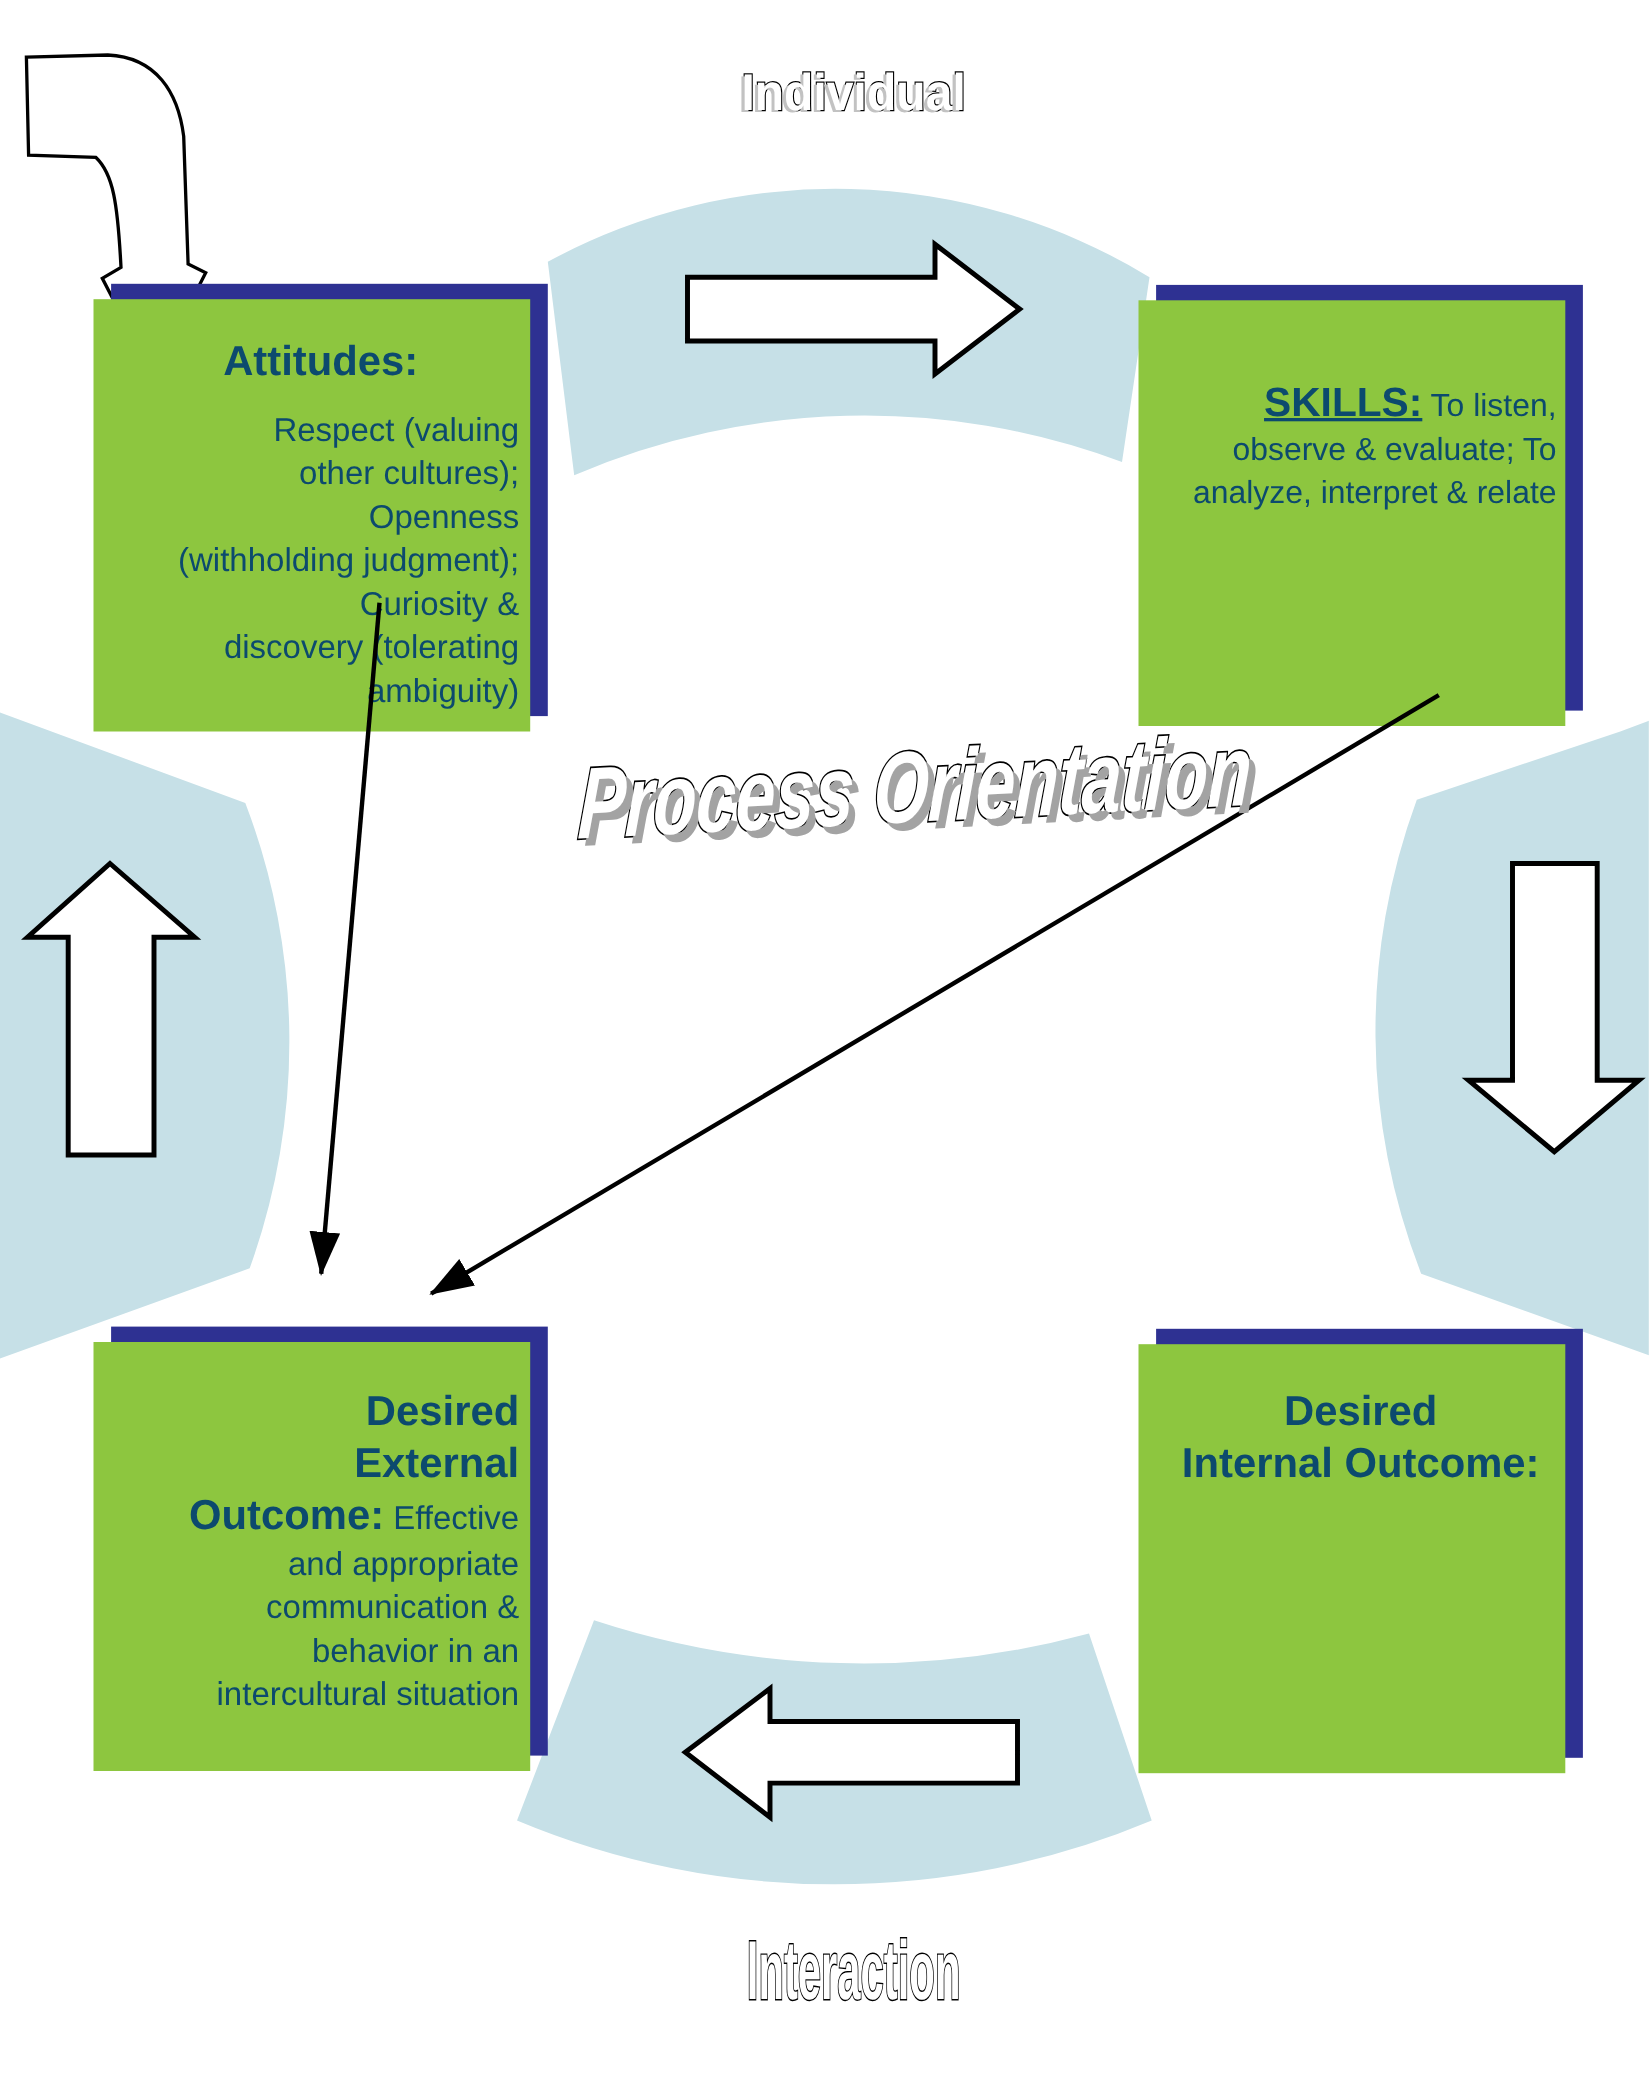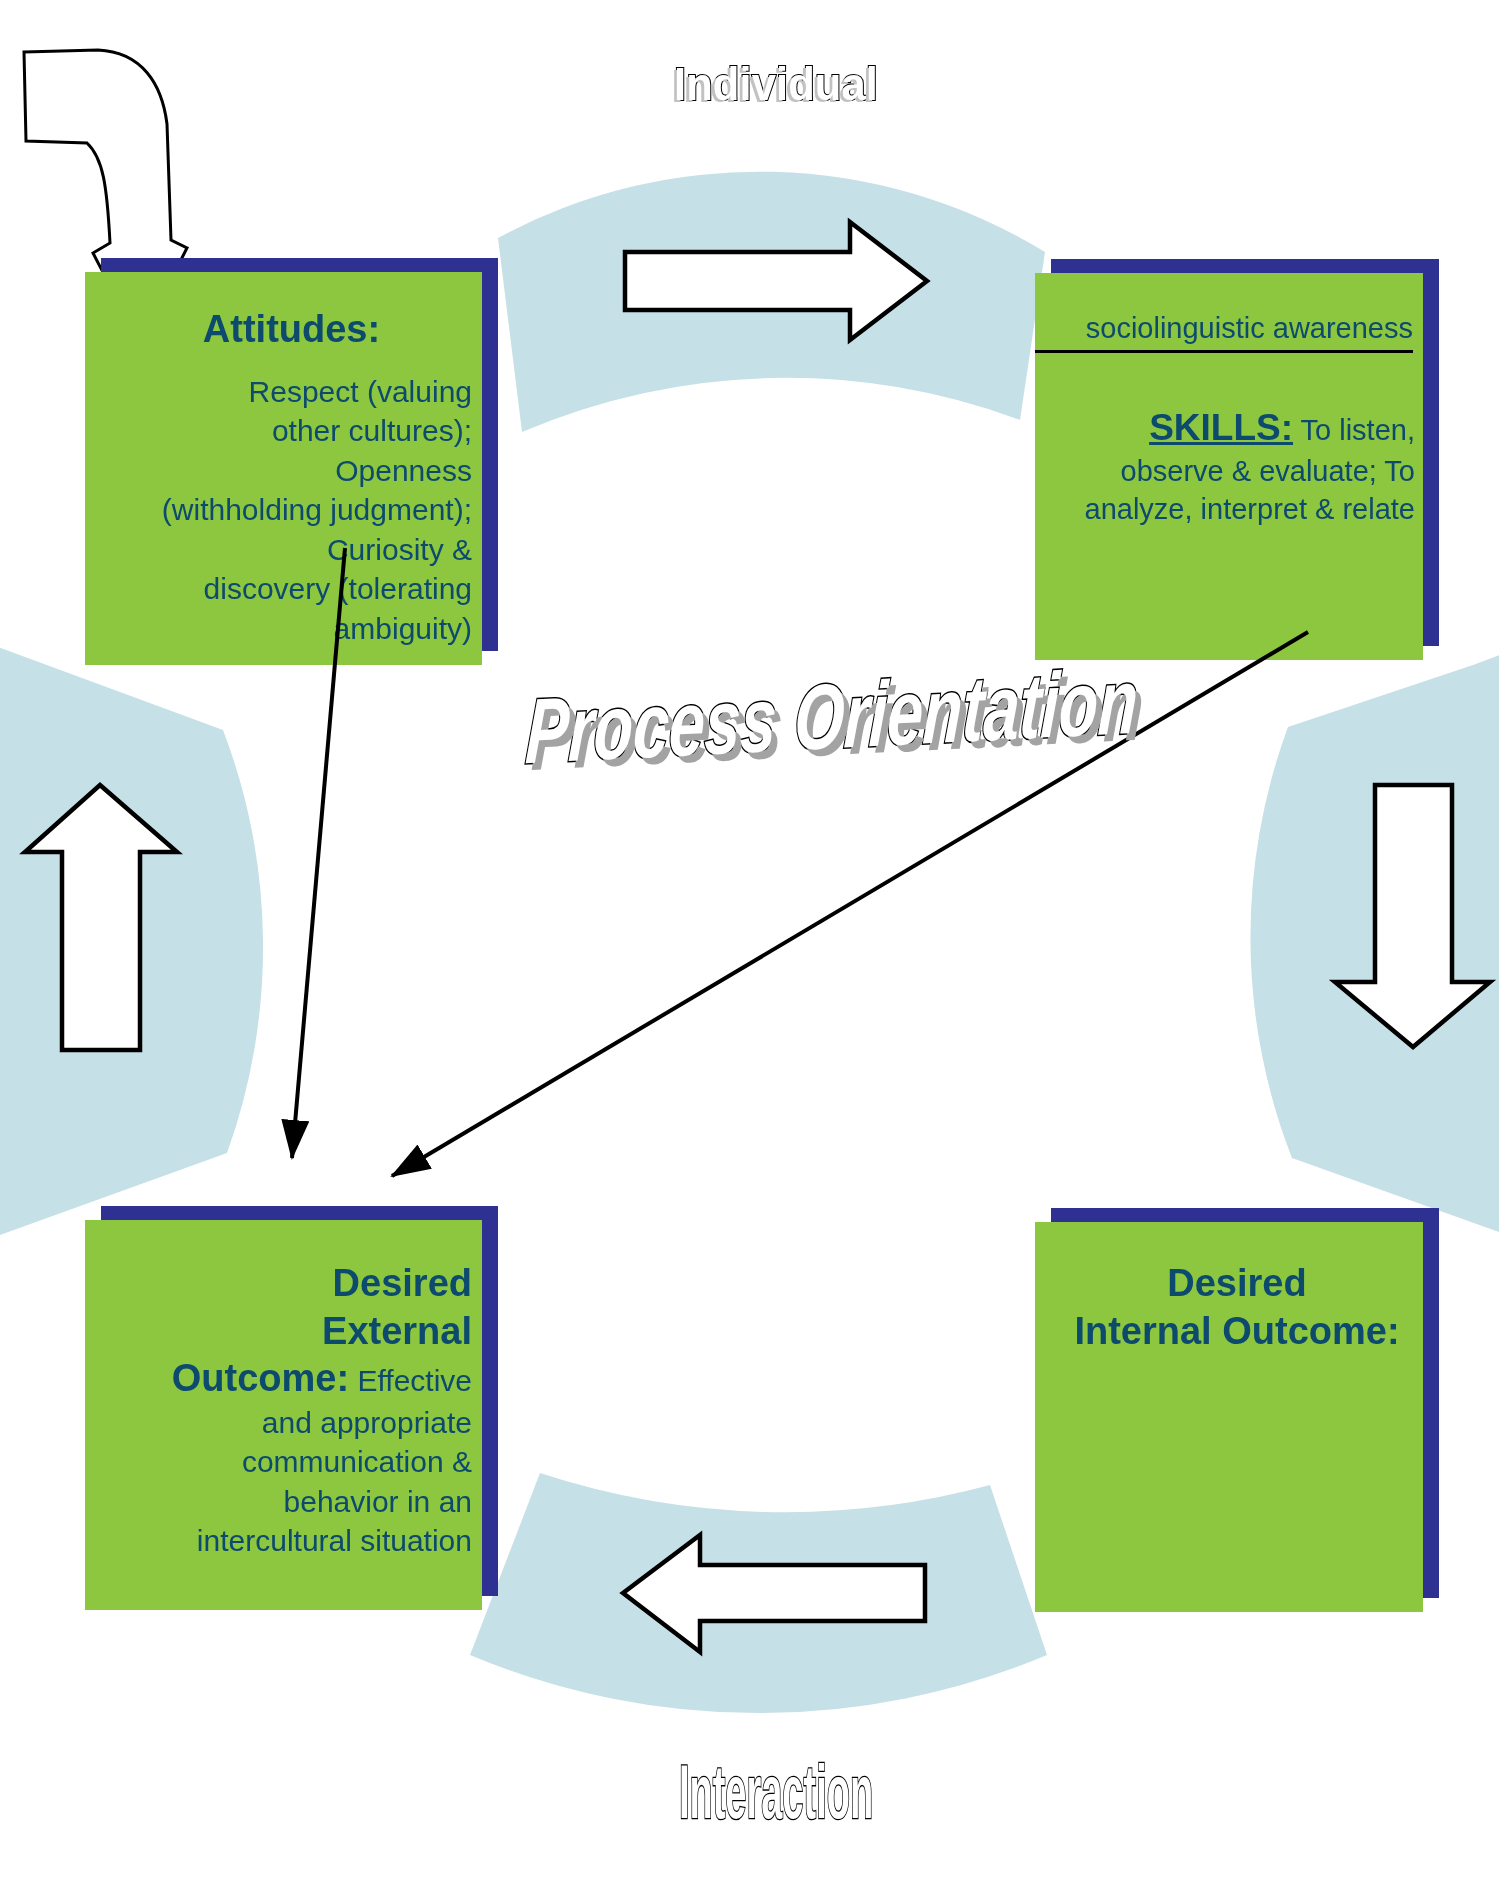--- a/index.html
+++ b/index.html
@@ -83,21 +83,20 @@
 discovery (tolerating
 ambiguity)</div>
       </div>
     </div>
   </div>
 
   <div class="box" id="box-knowledge" style="left:1035px;top:273px;width:388px;height:387px;">
     <div class="navy"></div>
     <div class="green">
       <div class="pad" style="top:18px;left:24px;right:8px;">
-        <div class="bd tr-underline">sociolinguistic  awareness</div>
         <div class="bd skills-par"><span class="h2">SKILLS:</span><span>  To listen,
 observe &amp; evaluate; To
 analyze, interpret &amp; relate</span></div>
       </div>
     </div>
   </div>
 
   <div class="box" id="box-external" style="left:85px;top:1220px;width:397px;height:390px;">
     <div class="navy"></div>
     <div class="green">

